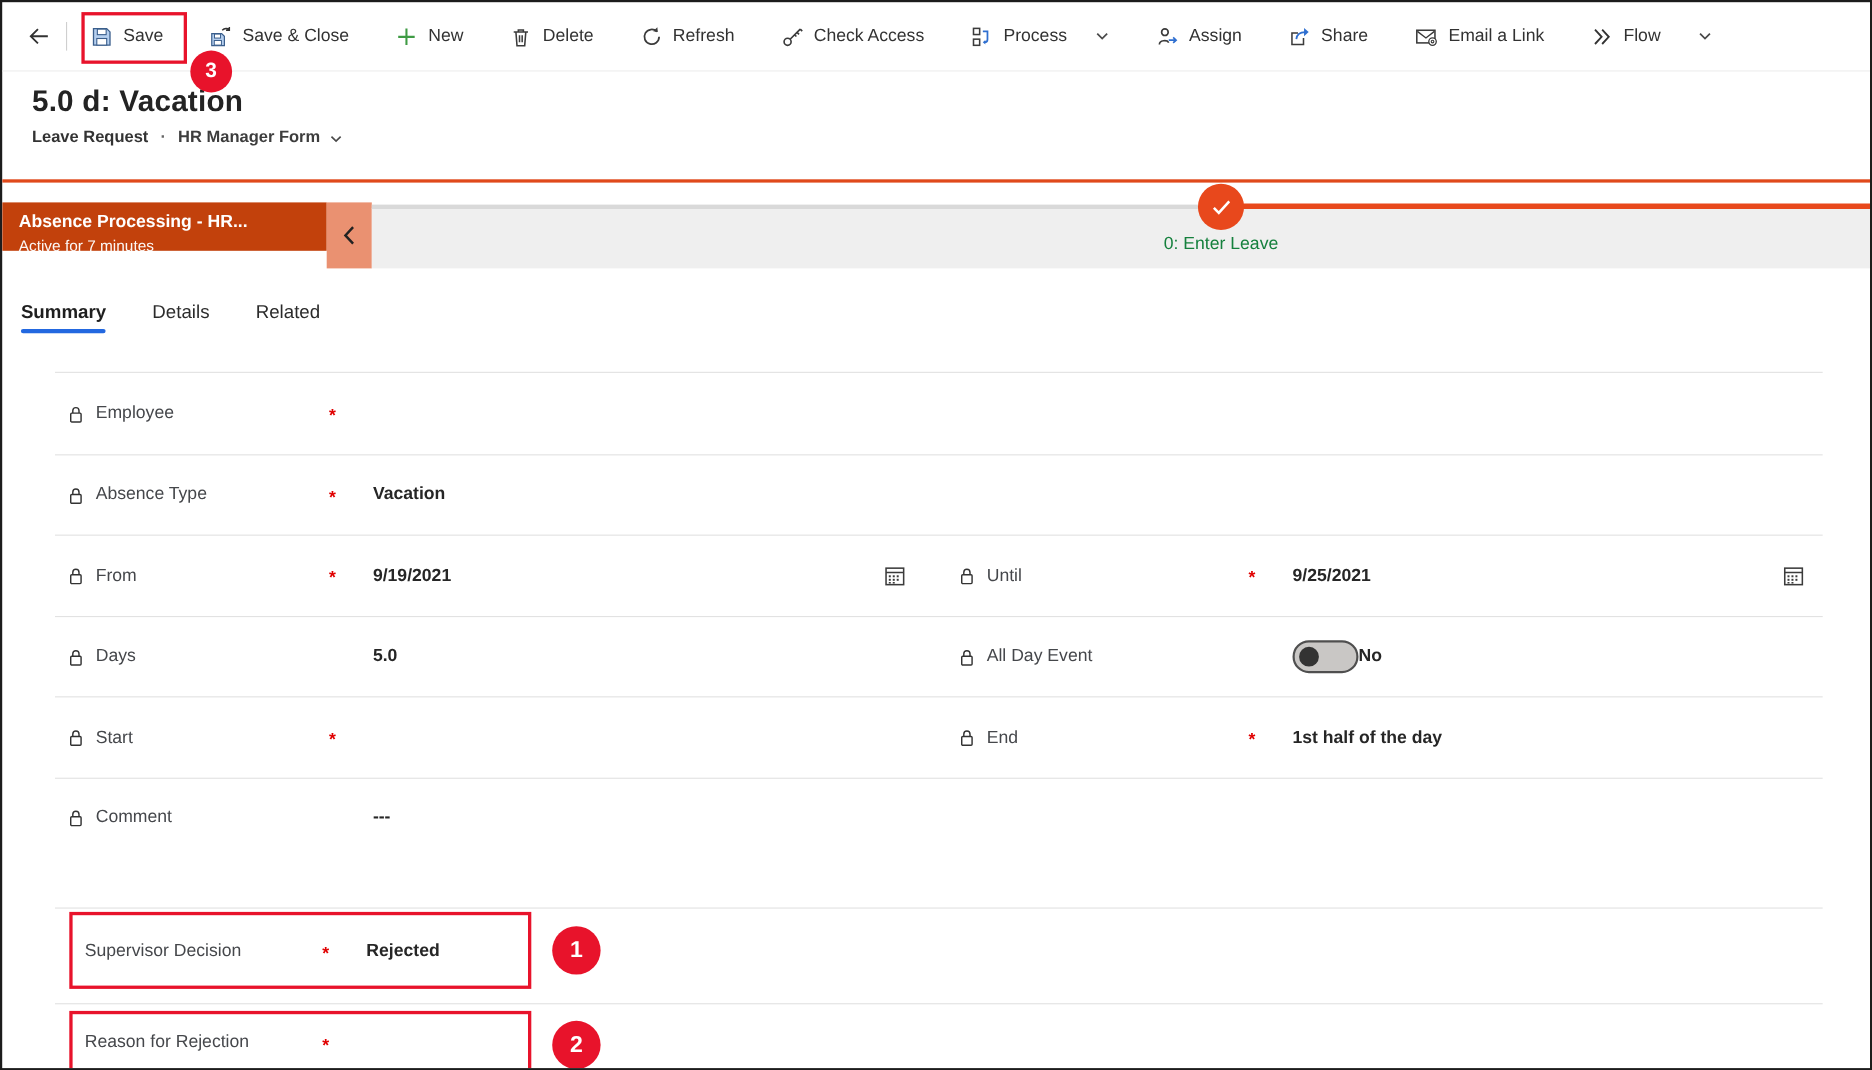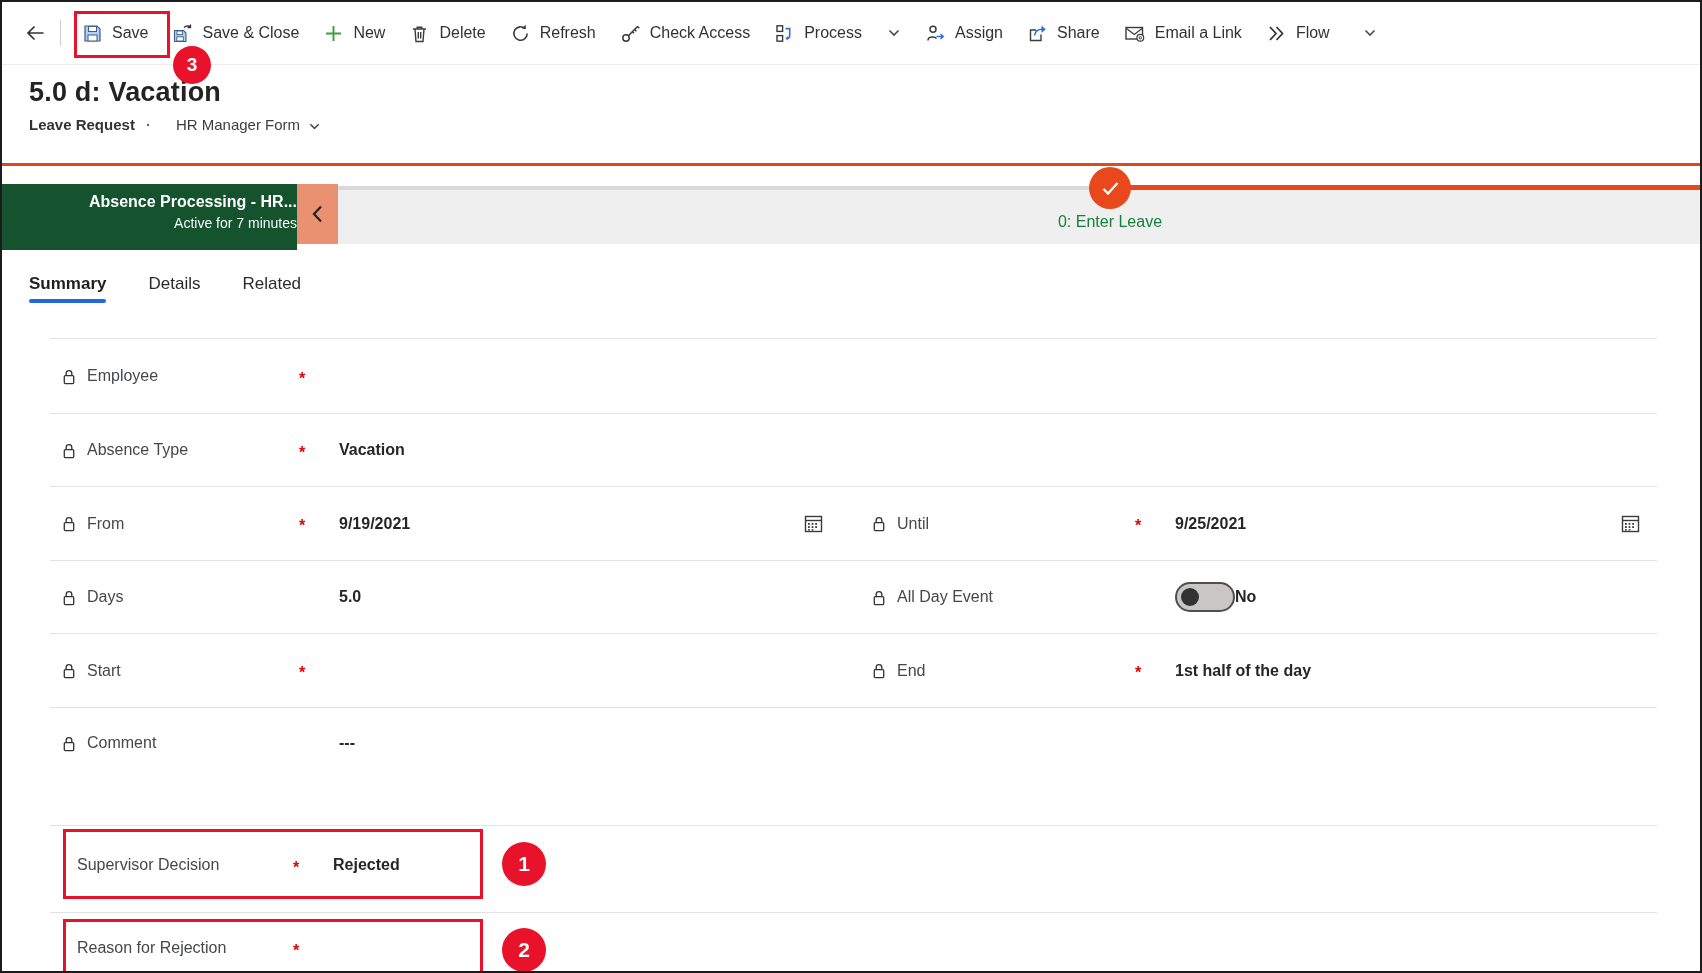--- a/index.html
+++ b/index.html
@@ -3,52 +3,52 @@
 <meta charset="utf-8">
 <style>
   html,body{margin:0;padding:0;background:#fff;}
   .page{position:relative;width:1702px;height:973px;box-sizing:border-box;border:2px solid #1c1c1c;
         background:#fff;font-family:"Liberation Sans","DejaVu Sans",sans-serif;overflow:hidden;}
 
   
   .cmdbar{height:62px;display:flex;align-items:center;padding:0 10px 0 18px;border-bottom:1px solid #ededed;}
   .backbtn{display:flex;align-items:center;padding:0 4px;cursor:pointer;}
   .vdiv{width:1px;height:26px;background:#cfcfcf;margin:0 9px;}
-  .cmds{display:flex;align-items:center;flex:1;text-align:center;}
+  .cmds{display:flex;align-items:center;gap:18px;flex:1;text-align:center;}
   .cmd{display:flex;align-items:center;gap:9px;padding:0 12px;height:42px;font-size:16px;color:#323232;cursor:pointer;white-space:nowrap;}
   .cmd svg{flex:0 0 auto;}
   .chev{margin-left:16px;}
 
   
   .header{height:98px;box-sizing:border-box;padding:12px 0 0 27px;}
   .h-title{font-size:27px;font-weight:700;color:#232323;letter-spacing:.2px;}
   .h-sub{display:flex;align-items:center;gap:11px;margin-top:8px;font-size:15px;}
   .h-type{font-weight:700;color:#333;}
   .h-dot{color:#666;font-weight:700;}
-  .h-form{font-weight:400;color:#3d3d3d;display:flex;align-items:flex-end;gap:8px;cursor:pointer;margin-left:14px;}
+  .h-form{font-weight:700;color:#3d3d3d;display:flex;align-items:flex-end;gap:8px;cursor:pointer;}
 
   
   .bpf{position:relative;height:81px;}
   .bpf-hairline{position:absolute;top:0;left:0;right:0;height:3px;background:#E0491B;}
-  .bpf-block{position:absolute;left:0;top:21px;width:295px;height:66px;background:#14532d;color:#fff;
-             box-sizing:border-box;padding:9px 0 0 15px;cursor:pointer;text-align:right;}
+  .bpf-block{position:absolute;left:0;top:21px;width:295px;height:44px;background:#c2410c;color:#fff;
+             box-sizing:border-box;padding:9px 0 0 15px;cursor:pointer;}
   .bpf-name{font-size:16px;font-weight:700;}
   .bpf-status{font-size:14px;margin-top:4px;opacity:.96;}
   .bpf-collapse{position:absolute;left:295px;top:21px;width:41px;height:60px;background:#EA9171;
                 display:flex;align-items:center;justify-content:center;cursor:pointer;}
   .bpf-stagebg{position:absolute;left:336px;right:0;top:26px;height:55px;background:#EFEFEF;}
   .bpf-track{position:absolute;left:336px;width:751px;top:23px;height:4px;background:#D9D9D9;}
   .bpf-progress{position:absolute;left:1108px;right:0;top:22px;height:5px;background:#E8481C;}
   .bpf-circle{position:absolute;left:1087px;top:4px;width:42px;height:42px;border-radius:50%;
               background:#E8481C;display:flex;align-items:center;justify-content:center;cursor:pointer;}
   .bpf-stage-label{position:absolute;left:988px;top:50px;width:240px;text-align:center;
                    font-size:16px;color:#15803d;}
 
   
-  .tabs{display:flex;gap:42px;padding-left:27px;margin-top:30px;}
+  .tabs{display:flex;gap:42px;padding-left:17px;margin-top:30px;}
   .tab{font-size:17px;color:#2b2b2b;padding-bottom:9px;position:relative;cursor:pointer;}
   .tab.active{font-weight:700;color:#1f1f1f;}
   .tab.active::after{content:"";position:absolute;left:0;right:0;bottom:0;height:4px;background:#2368E0;border-radius:2px;}
 
   
   .form{margin:35px 43px 0 48px;}
   .frow{display:grid;grid-template-columns:812px 1fr;border-top:1px solid #e2e2e2;height:72px;}
   .frow.r1{height:74px;}
   .frow.r3,.frow.r5{height:73px;}
   .frow.r6{height:117px;}

